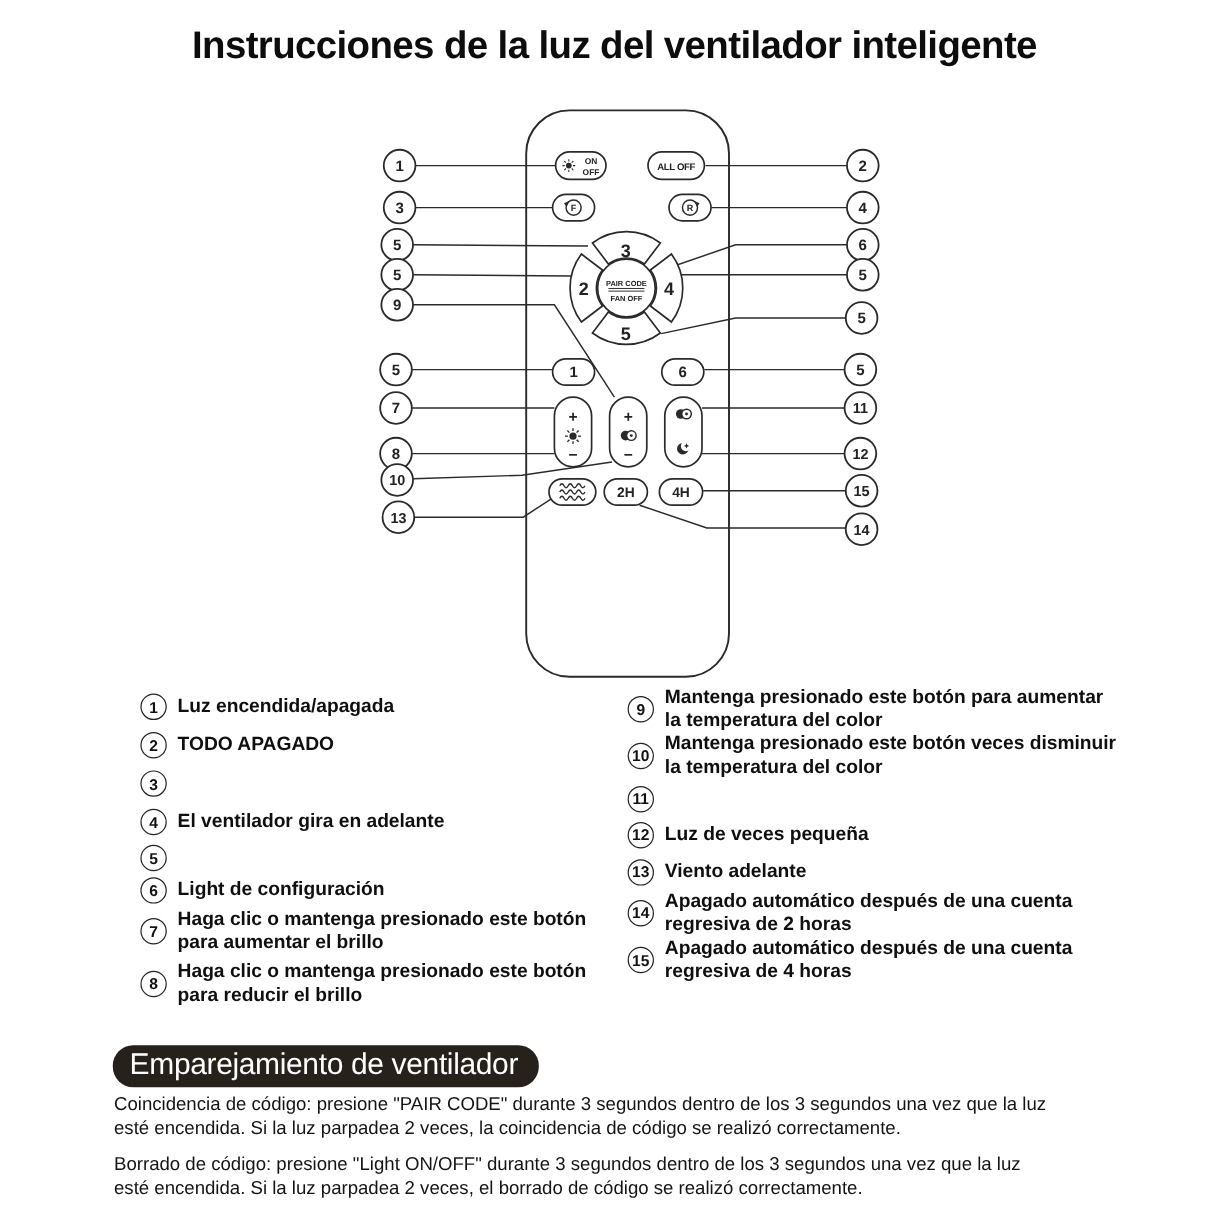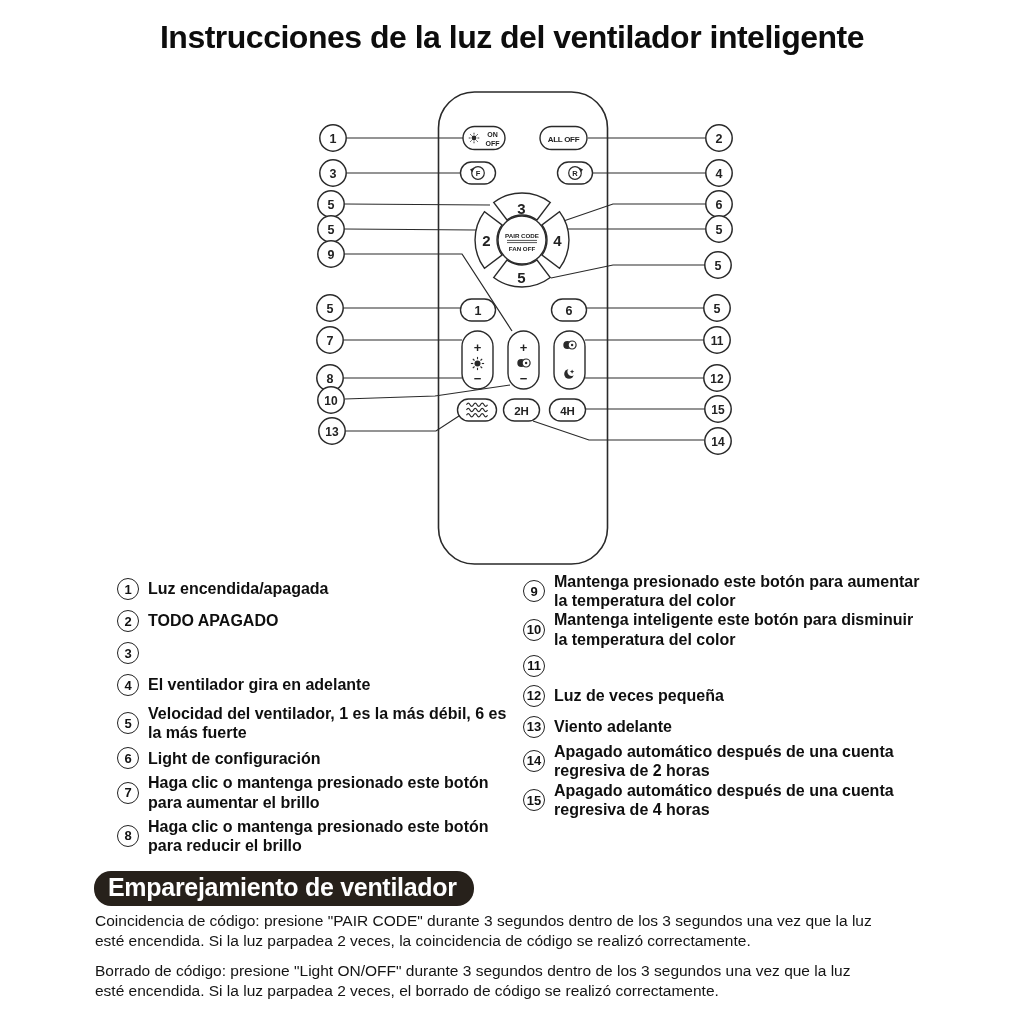--- a/index.html
+++ b/index.html
@@ -28,21 +28,21 @@
     font-size:13px; font-weight:bold; color:#111; background:#fff;
   }
   .ltext { font-size:16px; line-height:1.2; white-space:pre-line; color:#0f0f0f;font-weight:bold; }
   .m10{margin-bottom:10px}.m9{margin-bottom:9px}.m8{margin-bottom:8px}
   .m6{margin-bottom:6px}.m5{margin-bottom:5px}.m4{margin-bottom:4px}
   .m1{margin-bottom:1px}.m0{margin-bottom:0}
 
   .pair-heading {
     position:absolute; left:94px; top:871px;
     background:#27211b; color:#ffffff;
-    font-size:25px; font-weight:bold; letter-spacing:-0.3px;
+    font-size:25px; font-weight:normal; letter-spacing:-0.3px;
     padding:2px 17px 4px 14px; border-radius:17px; white-space:nowrap;
   }
   .pair-p {
     position:absolute; left:95px; width:872px;
     font-size:15.5px; line-height:1.32; color:#141414; white-space:pre-line;
   }
   .p1 { top:911px; }
   .p2 { top:961px; }
 </style>
 </head>
@@ -291,22 +291,20 @@
     </div>
   <div class="li m10">
       <span class="cnum">3</span>
     </div>
   <div class="li m8">
       <span class="cnum">4</span>
       <span class="ltext">El ventilador gira en adelante</span>
     </div>
   <div class="li m5">
       <span class="cnum">5</span>
-      <span class="ltext">Velocidad del ventilador, 1 es la más débil, 6 es
-la más fuerte</span>
     </div>
   <div class="li m4">
       <span class="cnum">6</span>
       <span class="ltext">Light de configuración</span>
     </div>
   <div class="li m5">
       <span class="cnum">7</span>
       <span class="ltext">Haga clic o mantenga presionado este botón
 para aumentar el brillo</span>
     </div>
@@ -318,21 +316,21 @@
 </div>
 
 <div class="legend-col lcr">
   <div class="li m0">
       <span class="cnum">9</span>
       <span class="ltext">Mantenga presionado este botón para aumentar
 la temperatura del color</span>
     </div>
   <div class="li m6">
       <span class="cnum">10</span>
-      <span class="ltext">Mantenga inteligente este botón para disminuir
+      <span class="ltext">Mantenga presionado este botón veces disminuir
 la temperatura del color</span>
     </div>
   <div class="li m8">
       <span class="cnum">11</span>
     </div>
   <div class="li m9">
       <span class="cnum">12</span>
       <span class="ltext">Luz de veces pequeña</span>
     </div>
   <div class="li m4">

